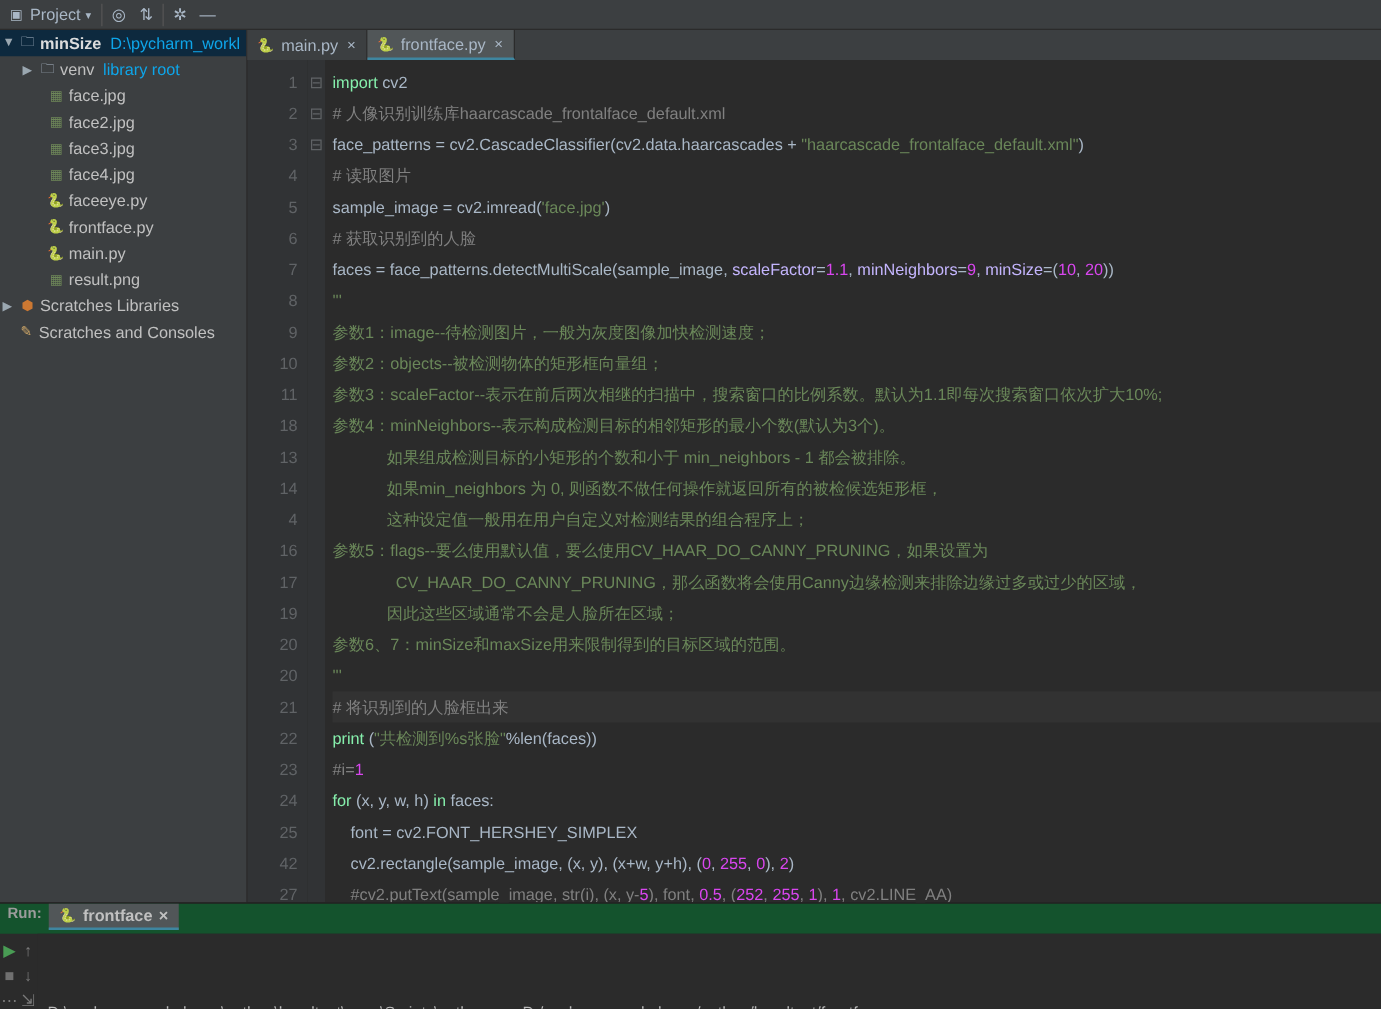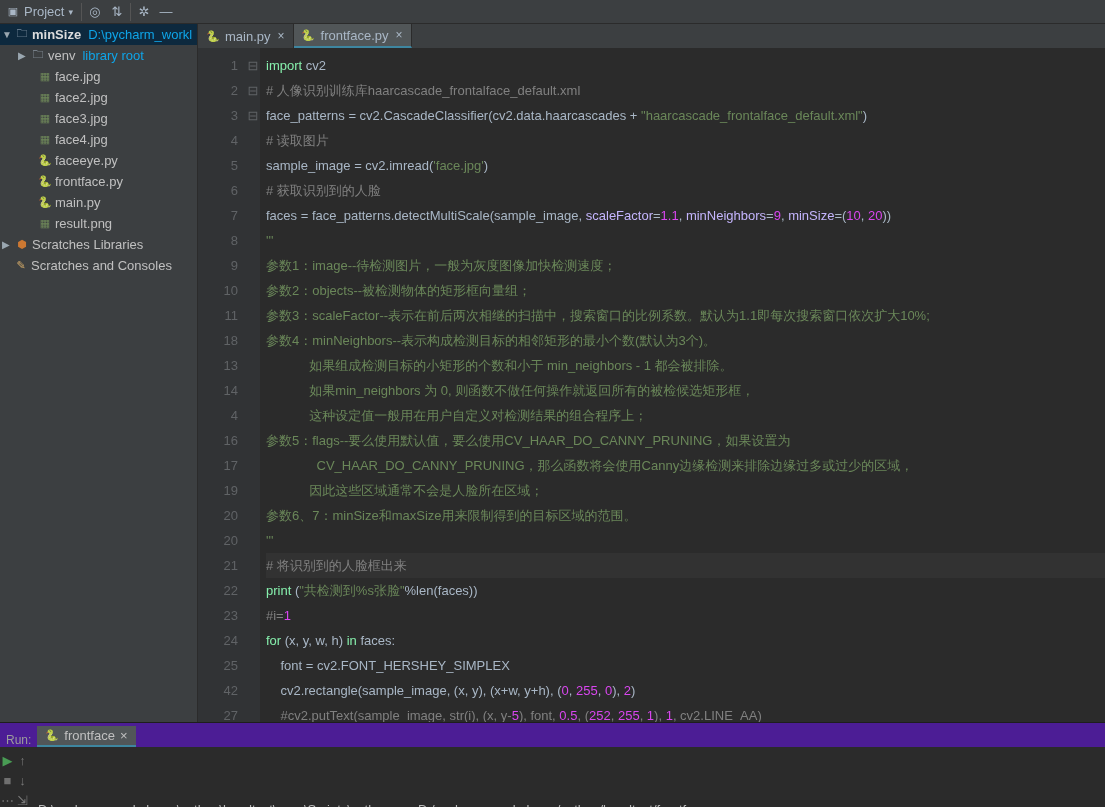--- a/index.html
+++ b/index.html
@@ -32,21 +32,21 @@
   .fold   { width:14px; background:#313335; color:#606366; padding-top:5px; text-align:center; font-size:10px; }
   .code   { flex:1; padding:5px 0 0 6px; white-space:pre; overflow:hidden; color:#a9b7c6; }
   .code .cline { height:25px; }
   .code .cline.hl { background:#323232; }
   .kw  { color:#86efac; }
   .str { color:#6A8759; }
   .cmt { color:#808080; }
   .num { color:#d946ef; }
   .nm  { color:#c4b5fd; }
   .run-panel { background:#2b2b2b; border-top:1px solid #1e1e1e; display:flex; flex-direction:column; }
-  .run-tabs  { height:24px; background:#4c1d95; display:flex; align-items:flex-end; padding-left:6px; gap:6px; }
+  .run-tabs  { height:24px; background:#14532d; display:flex; align-items:flex-start; padding-left:6px; gap:6px;font-weight:bold; }
   .run-tab   { display:flex; align-items:center; gap:5px; background:#515658; padding:2px 8px; border-bottom:2px solid #3e86a0; color:#c0c0c0; font-size:12px; }
   .run-body  { display:flex; height:60px; }
   .run-ctrls { width:30px; display:grid; grid-template-columns:15px 15px; grid-auto-rows:20px; align-items:center; justify-items:center; color:#7a7a7a; padding-top:3px; }
   .play { color:#499c54; }
   .stop { color:#707070; }
   .run-out { flex:1; background:#2b2b2b; font-family:"Consolas",monospace; font-size:14px; line-height:24px; padding:3px 8px; color:#bbbbbb; white-space:pre; }
 </style>
 </head>
 <body>
 

